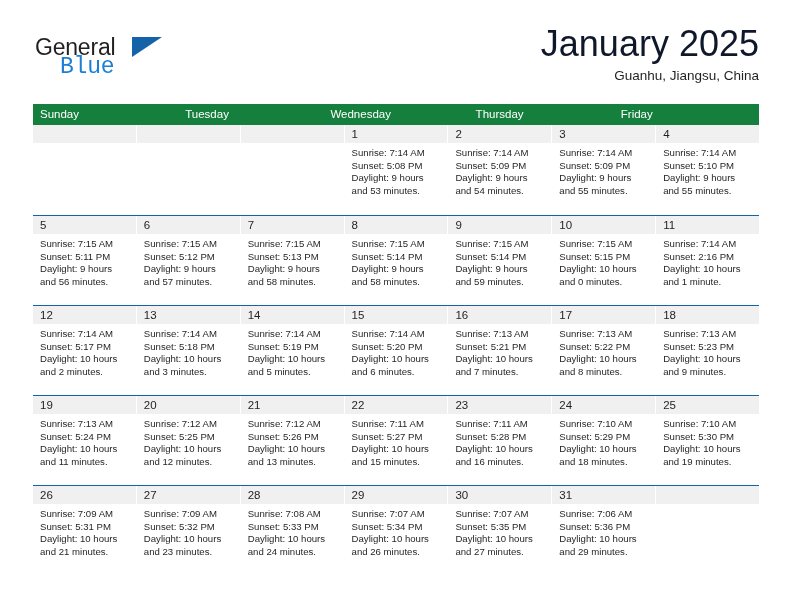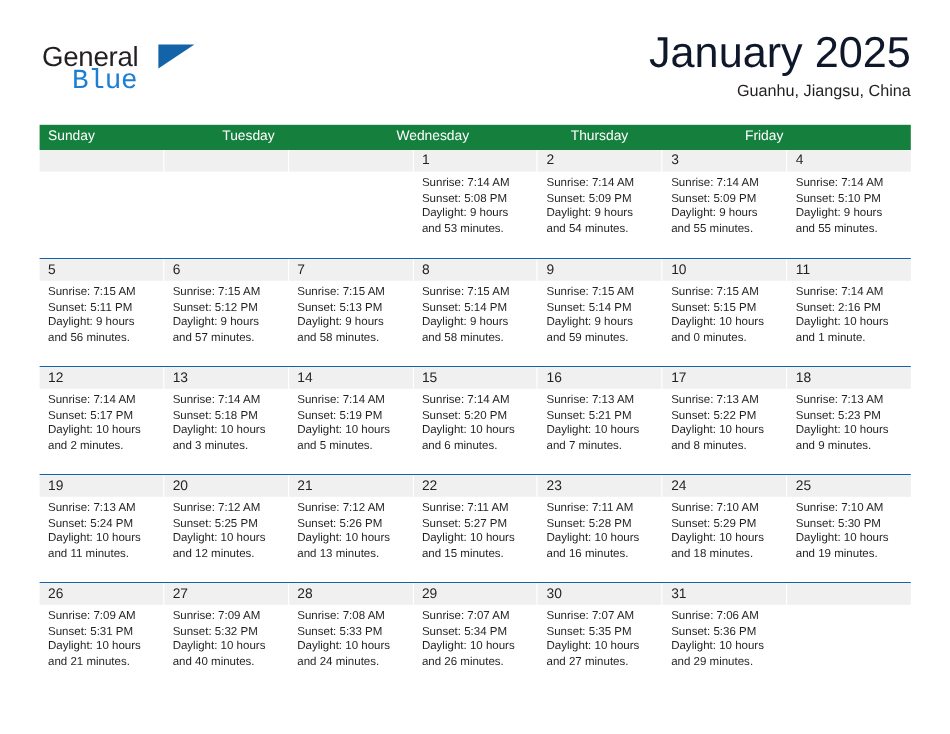--- a/index.html
+++ b/index.html
@@ -492,21 +492,21 @@
             </div>
           </div>
           <div class="day-cell">
             <div class="day-band">
               <span class="day-num">27</span>
             </div>
             <div class="day-body">
               <div>Sunrise: 7:09 AM</div>
               <div>Sunset: 5:32 PM</div>
               <div>Daylight: 10 hours</div>
-              <div>and 40 minutes.</div>
+              <div>and 23 minutes.</div>
             </div>
           </div>
           <div class="day-cell">
             <div class="day-band">
               <span class="day-num">28</span>
             </div>
             <div class="day-body">
               <div>Sunrise: 7:08 AM</div>
               <div>Sunset: 5:33 PM</div>
               <div>Daylight: 10 hours</div>

